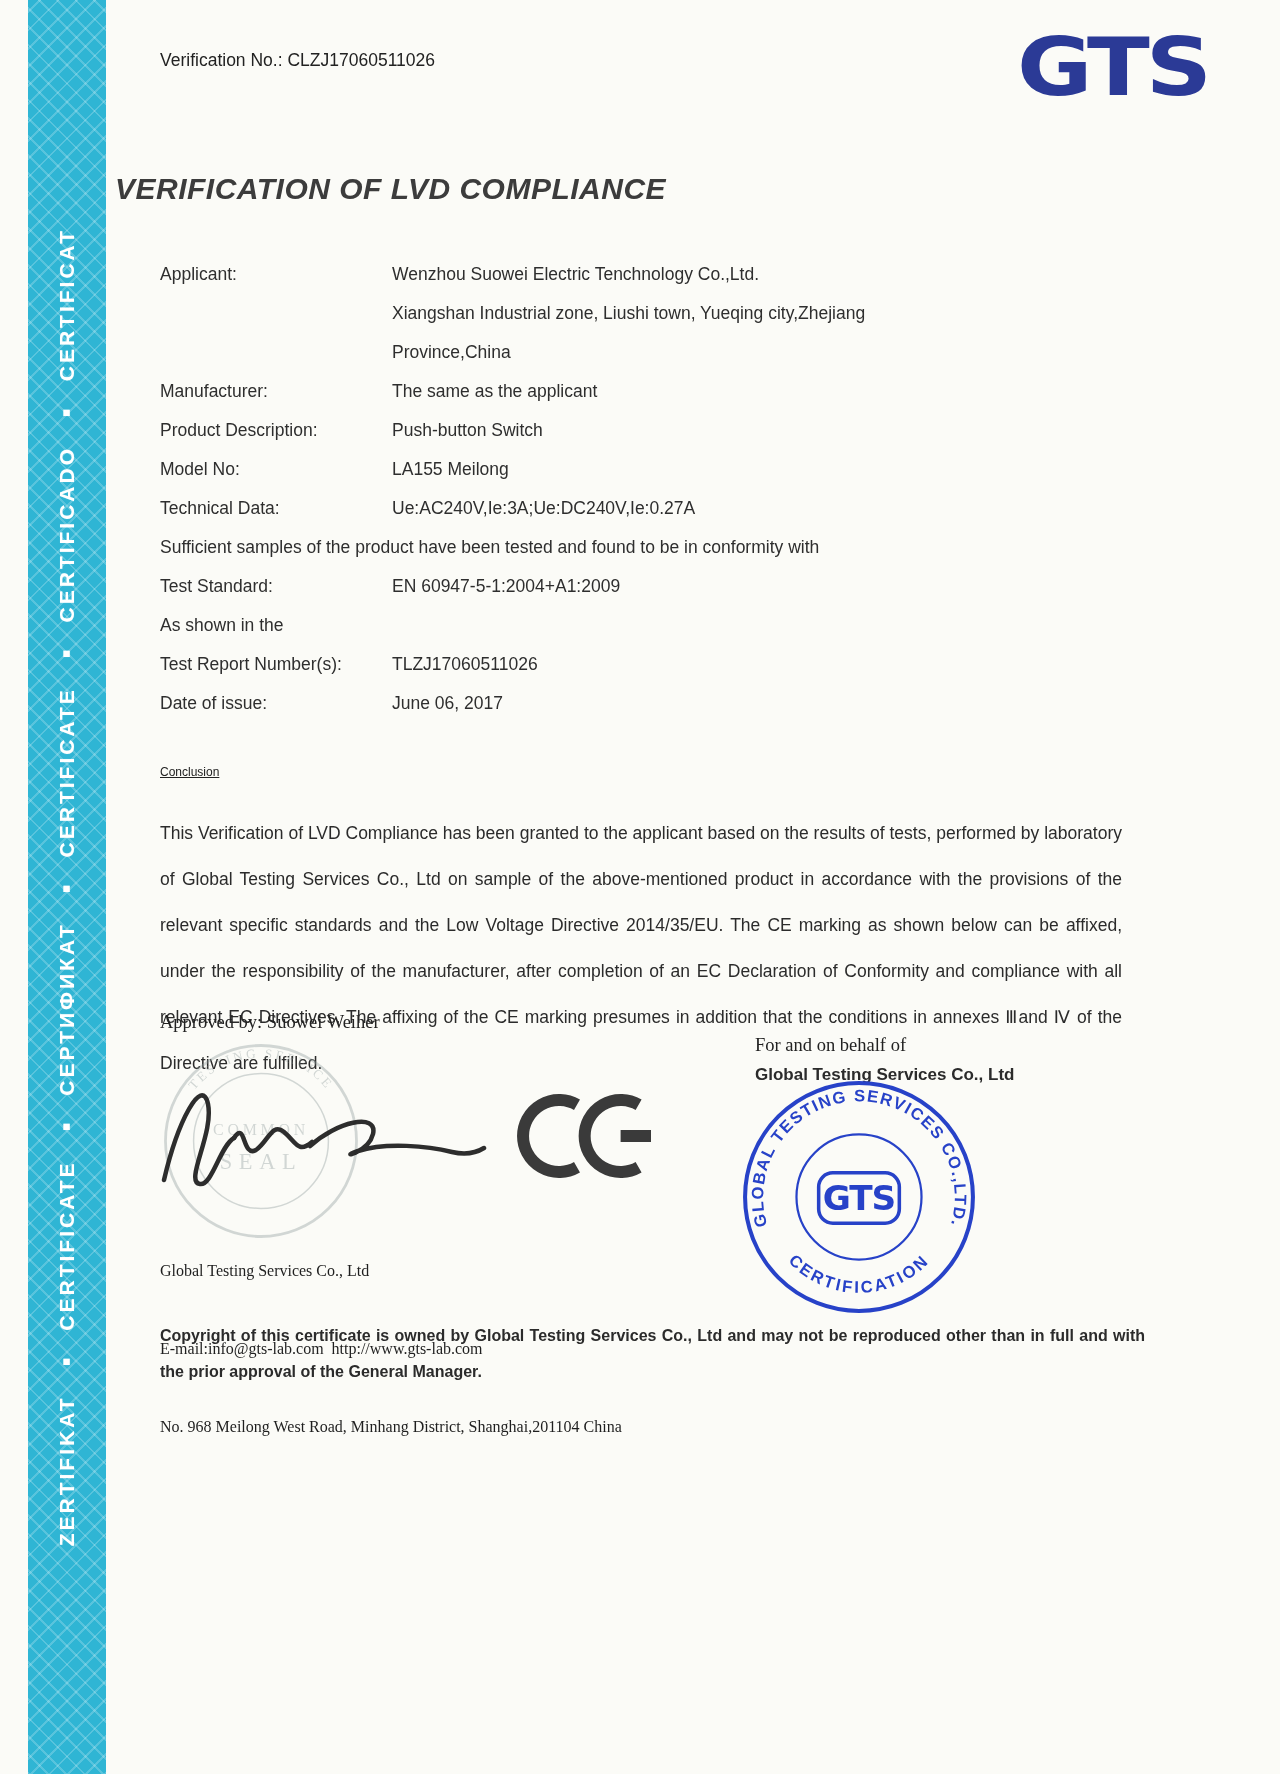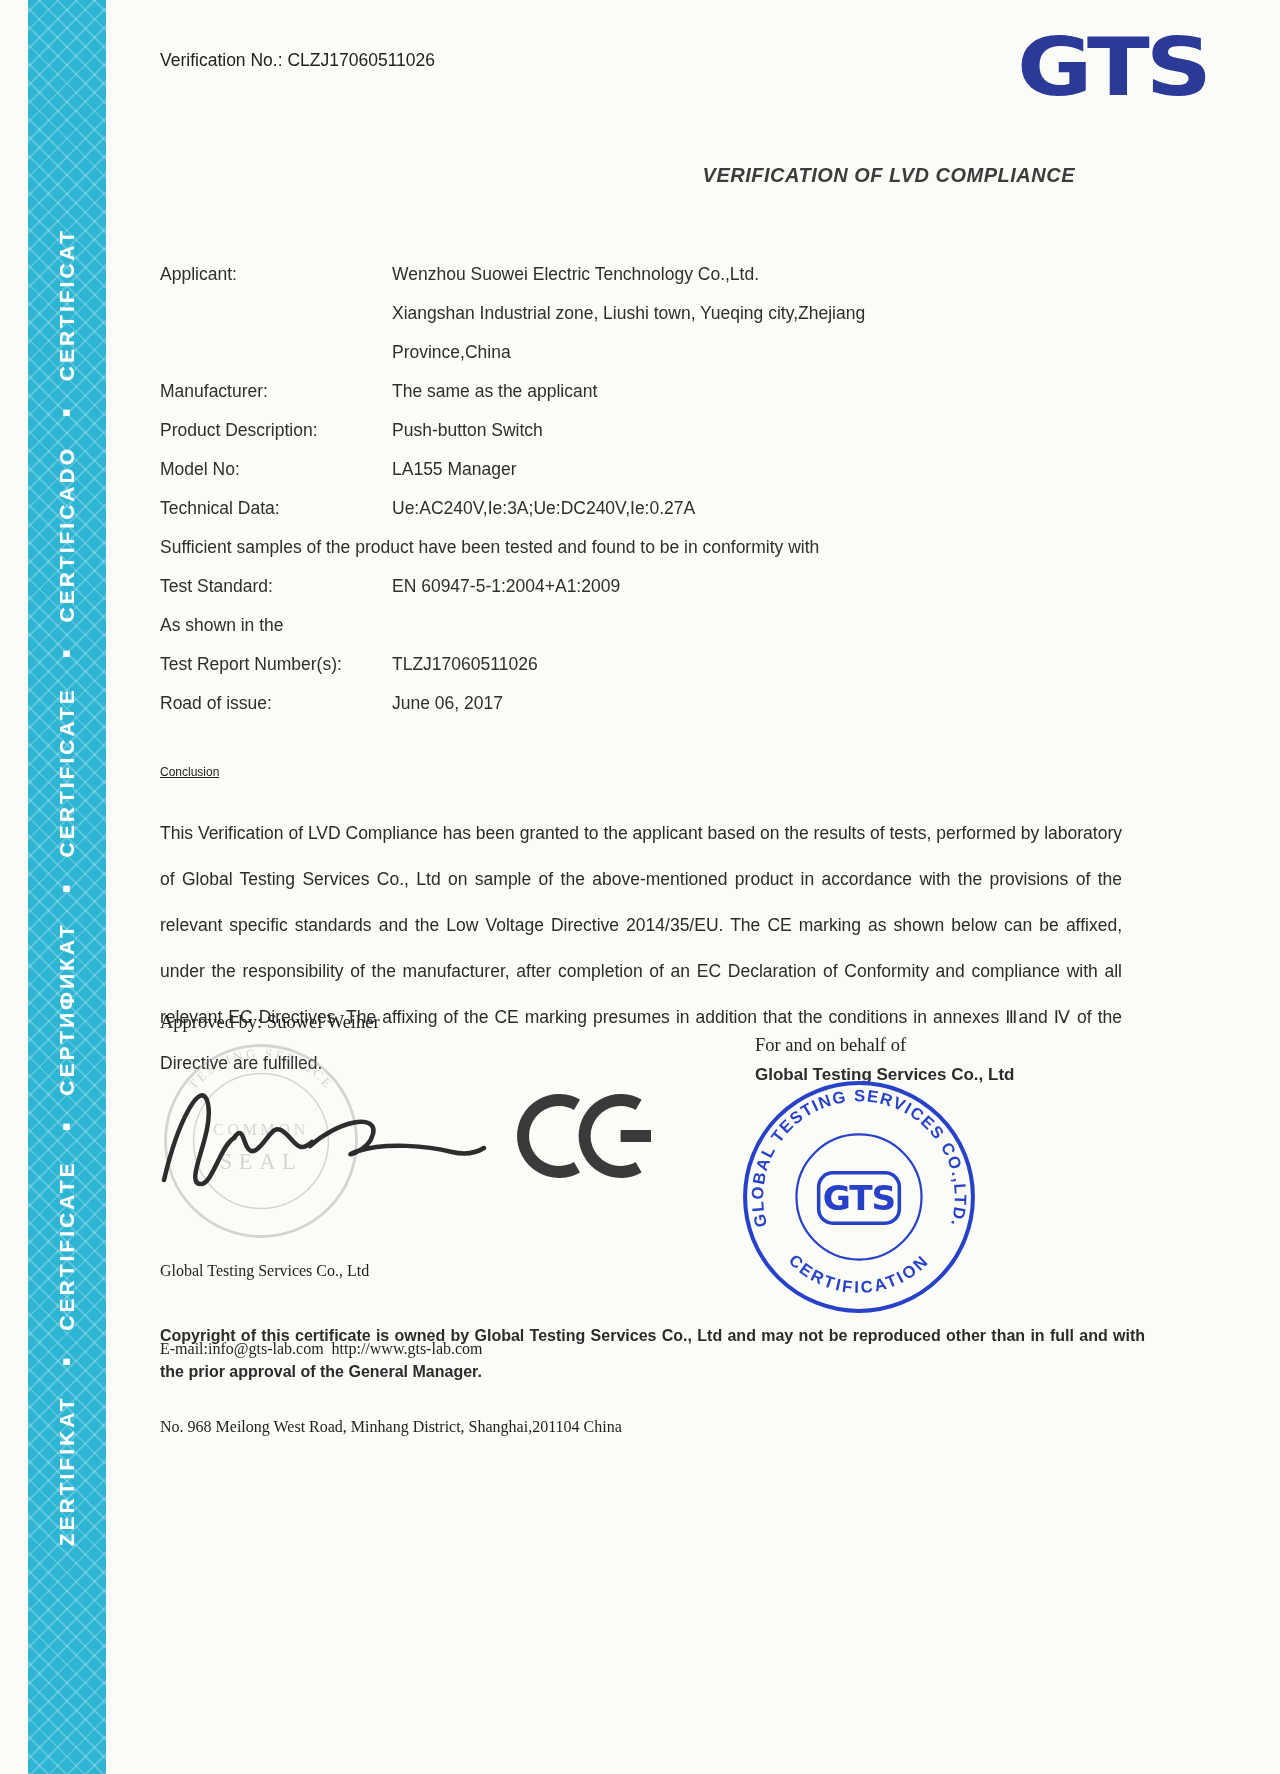--- a/index.html
+++ b/index.html
@@ -37,23 +37,23 @@
   .verification-no { position: absolute; left: 160px; top: 50px; font-size: 17.5px; color: #222; }
   .gts-logo {
     position: absolute; top: 22px; right: 72px;
     font-family: "DejaVu Sans", sans-serif;
     font-weight: bold; font-size: 92px; line-height: 1;
     color: #2b3a96; letter-spacing: -4px;
     transform: scaleY(0.88);
   }
 
   .doc-title {
-    position: absolute; left: 115px; top: 164px; width: 960px;
-    text-align: right;
-    font-size: 20px; font-weight: bold; font-style: italic;
+    position: absolute; left: 115px; top: 172px; width: 960px;
+    text-align: left;
+    font-size: 30px; font-weight: bold; font-style: italic;
     letter-spacing: 0.5px; color: #3c3c3c;
   }
 
   
   .details { position: absolute; left: 160px; top: 262px; width: 975px; }
   .row { display: flex; height: 39px; font-size: 17.5px; line-height: 24px; }
   .row .lbl { width: 232px; flex-shrink: 0; }
   .row .val { flex: 1; }
   .row.full { display: block; }
 
@@ -135,38 +135,38 @@
   <div class="row">
     <div class="lbl">Manufacturer:</div>
     <div class="val">The same as the applicant</div>
   </div>
   <div class="row">
     <div class="lbl">Product Description:</div>
     <div class="val">Push-button Switch</div>
   </div>
   <div class="row">
     <div class="lbl">Model No:</div>
-    <div class="val">LA155 Manager</div>
+    <div class="val">LA155 Meilong</div>
   </div>
   <div class="row">
     <div class="lbl">Technical Data:</div>
     <div class="val">Ue:AC240V,Ie:3A;Ue:DC240V,Ie:0.27A</div>
   </div>
   <div class="row full">Sufficient samples of the product have been tested and found to be in conformity with</div>
   <div class="row">
     <div class="lbl">Test Standard:</div>
     <div class="val">EN 60947-5-1:2004+A1:2009</div>
   </div>
   <div class="row full">As shown in the</div>
   <div class="row">
     <div class="lbl">Test Report Number(s):</div>
     <div class="val">TLZJ17060511026</div>
   </div>
   <div class="row">
-    <div class="lbl">Road of issue:</div>
+    <div class="lbl">Date of issue:</div>
     <div class="val">June 06, 2017</div>
   </div>
 </div>
 
 <div class="conclusion-heading">Conclusion</div>
 <div class="conclusion-body">This Verification of LVD Compliance has been granted to the applicant based on the results of tests, performed by laboratory of Global Testing Services Co., Ltd on sample of the above-mentioned product in accordance with the provisions of the relevant specific standards and the Low Voltage Directive 2014/35/EU. The CE marking as shown below can be affixed, under the responsibility of the manufacturer, after completion of an EC Declaration of Conformity and compliance with all relevant EC Directives. The affixing of the CE marking presumes in addition that the conditions in annexes Ⅲand Ⅳ of the Directive are fulfilled.</div>
 
 <div class="approved-by">Approved by: Suowei Weiher</div>
 <div class="behalf">
   <div class="l1">For and on behalf of</div>

